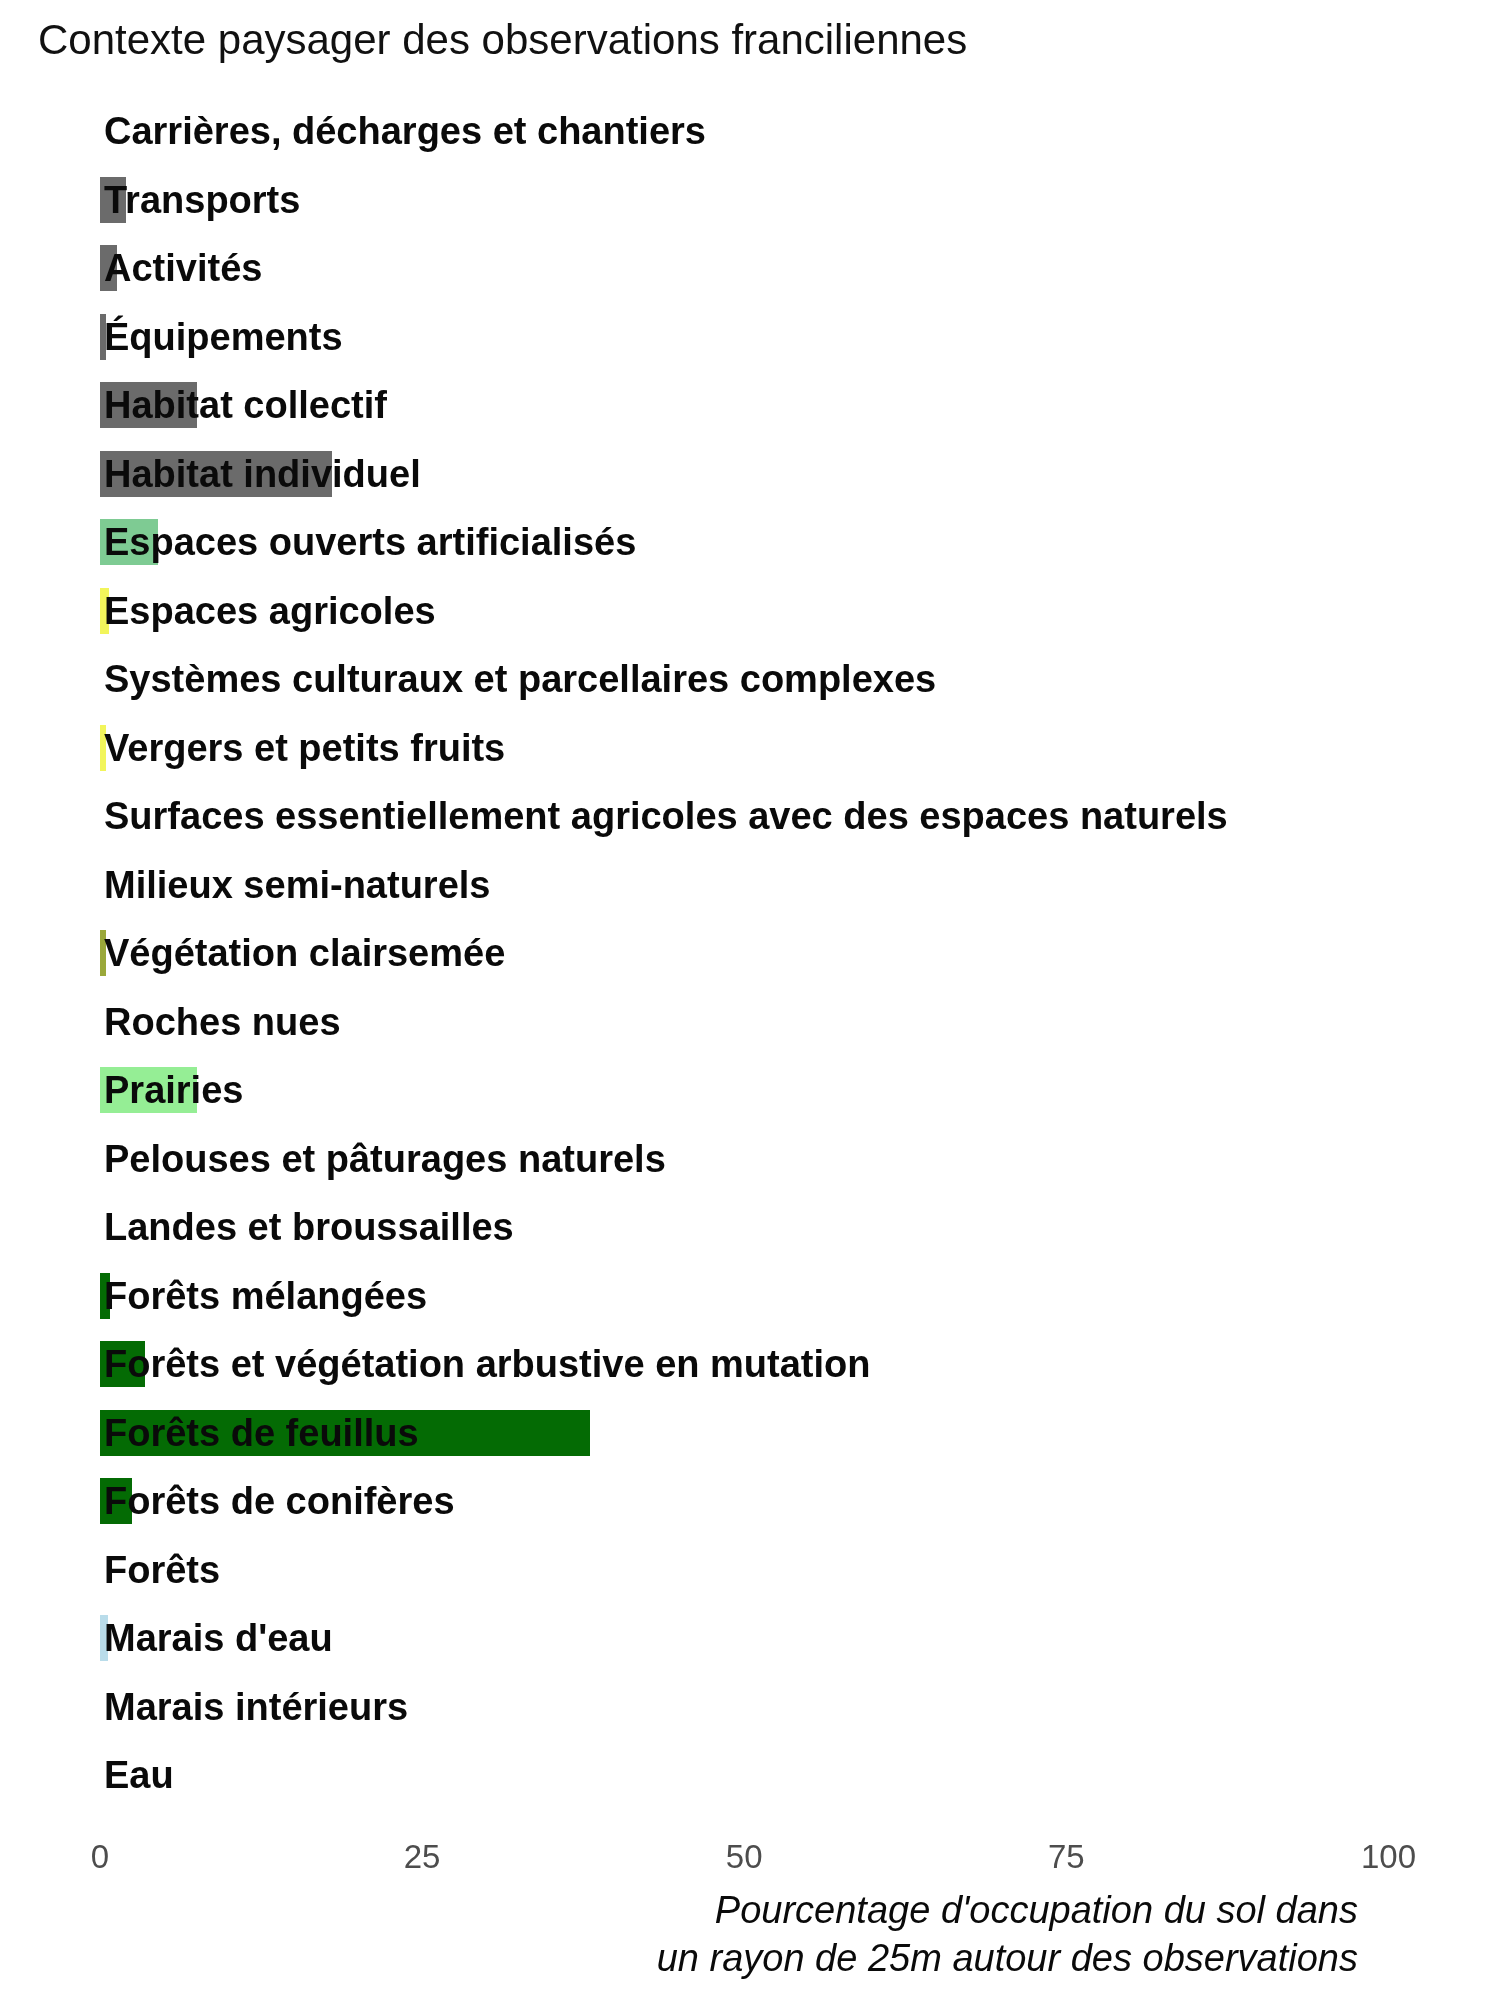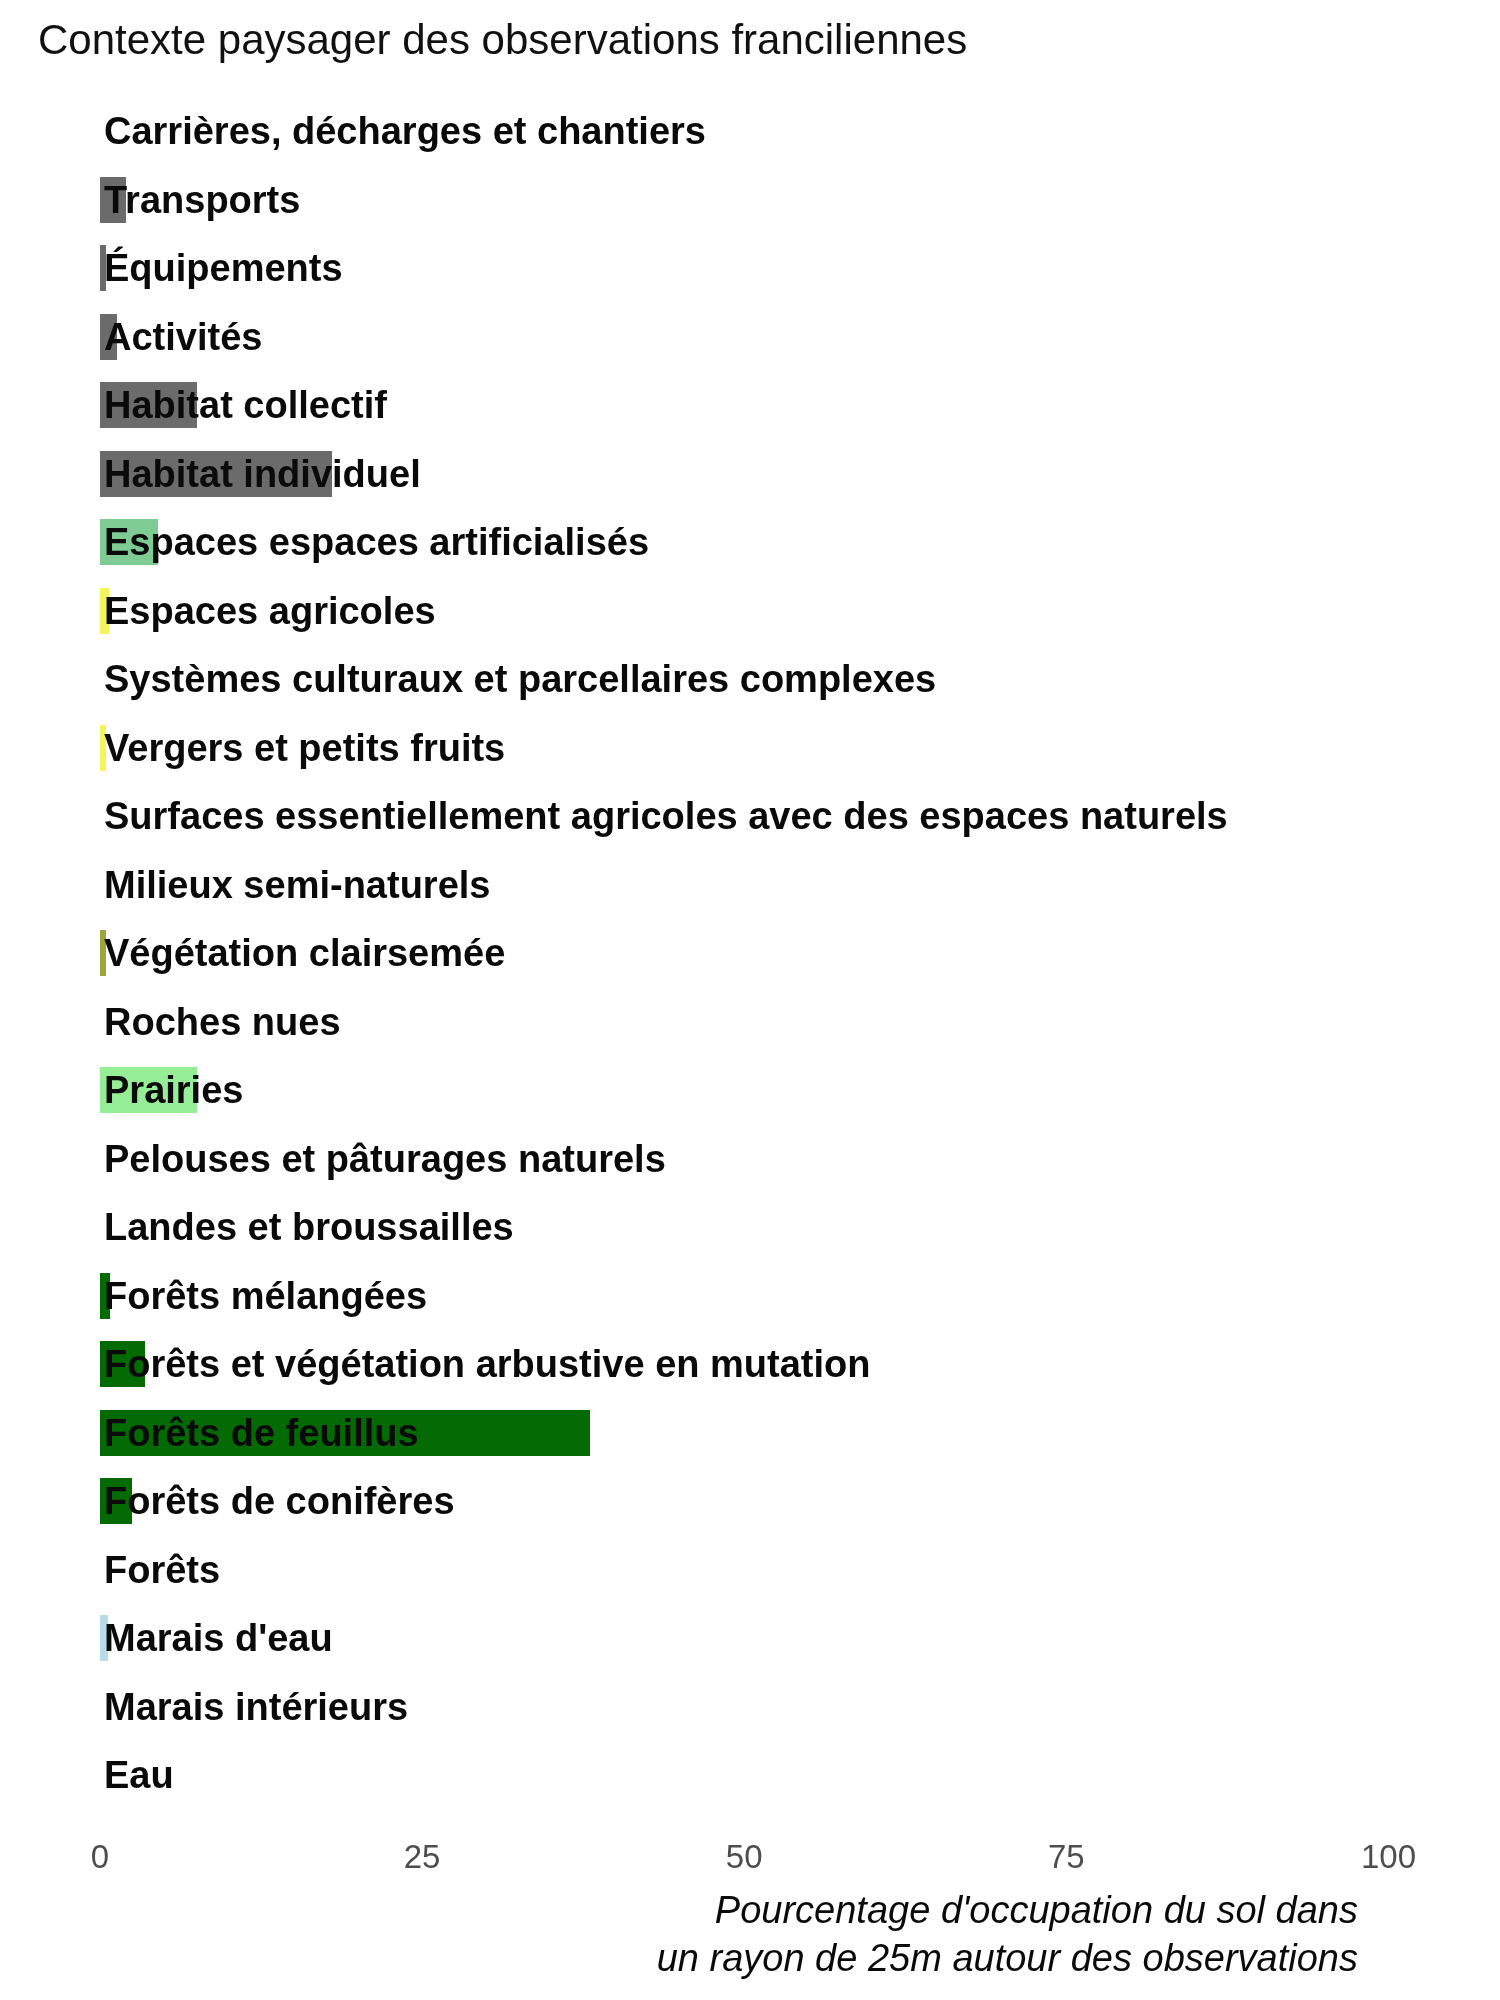--- a/index.html
+++ b/index.html
@@ -102,38 +102,38 @@
   <div class="plot">
     <div class="rows" id="rows">
         <div class="row">
           <div class="row-label">Carrières, décharges et chantiers</div>
         </div>
         <div class="row">
           <div class="bar" style="width: 25.7692px; background: rgb(107, 107, 107);"></div>
           <div class="row-label">Transports</div>
         </div>
         <div class="row">
+          <div class="bar" style="width: 16.75px; background: rgb(107, 107, 107);"></div>
+          <div class="row-label">Activités</div>
+        </div>
+        <div class="row">
           <div class="bar" style="width: 6.44231px; background: rgb(107, 107, 107);"></div>
           <div class="row-label">Équipements</div>
         </div>
         <div class="row">
-          <div class="bar" style="width: 16.75px; background: rgb(107, 107, 107);"></div>
-          <div class="row-label">Activités</div>
-        </div>
-        <div class="row">
           <div class="bar" style="width: 96.6346px; background: rgb(107, 107, 107);"></div>
           <div class="row-label">Habitat collectif</div>
         </div>
         <div class="row">
           <div class="bar" style="width: 231.923px; background: rgb(107, 107, 107);"></div>
           <div class="row-label">Habitat individuel</div>
         </div>
         <div class="row">
           <div class="bar" style="width: 57.9808px; background: rgb(126, 203, 147);"></div>
-          <div class="row-label">Espaces espaces artificialisés</div>
+          <div class="row-label">Espaces ouverts artificialisés</div>
         </div>
         <div class="row">
           <div class="bar" style="width: 9.01923px; background: rgb(242, 245, 91);"></div>
           <div class="row-label">Espaces agricoles</div>
         </div>
         <div class="row">
           <div class="row-label">Systèmes culturaux et parcellaires complexes</div>
         </div>
         <div class="row">
           <div class="bar" style="width: 6.44231px; background: rgb(242, 245, 91);"></div>

